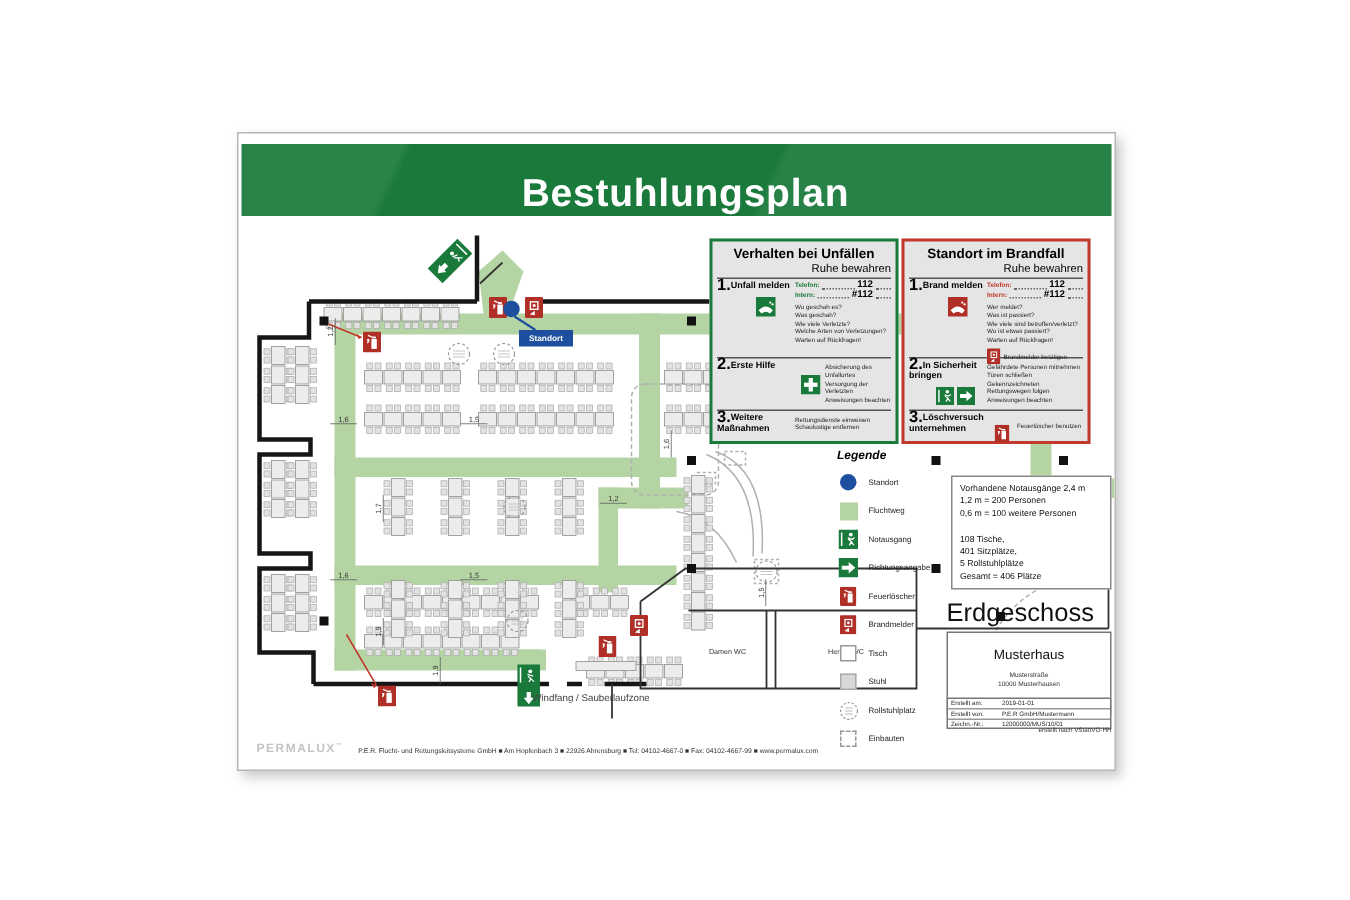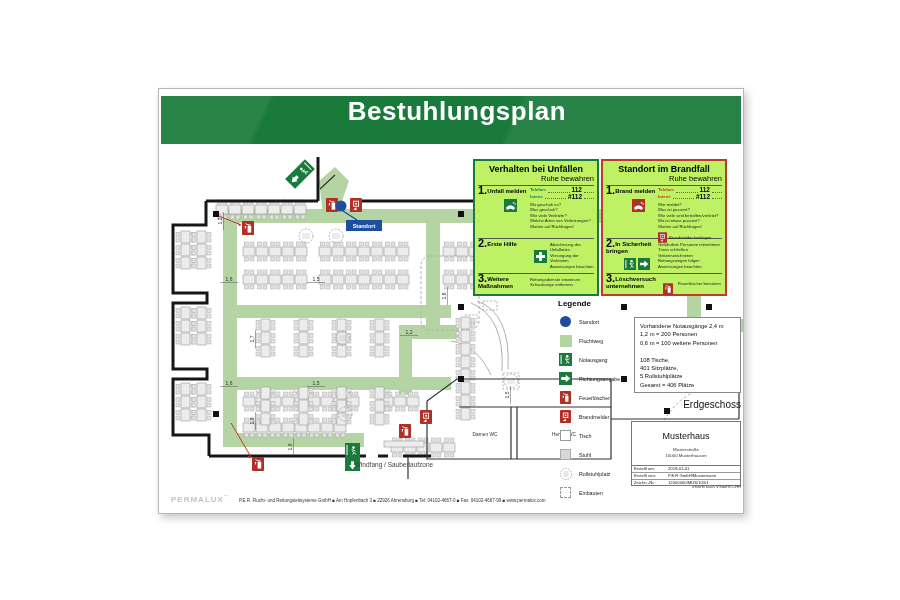--- a/index.html
+++ b/index.html
@@ -3,26 +3,26 @@
 <meta charset="utf-8">
 <style>
   html,body{margin:0;padding:0;width:900px;height:600px;background:#fff;
     font-family:"Liberation Sans","DejaVu Sans",sans-serif;-webkit-font-smoothing:antialiased;}
   :root{--green:#1a7a3b;--red:#c0392b;--lgreen:#b5d4a4;--blue:#1d4f9e;}
   .page{position:absolute;left:158px;top:88px;width:584px;height:424px;background:#fff;
     border:1px solid #b7b7b7;box-shadow:3px 4px 8px rgba(0,0,0,.22);}
   
   .header{position:absolute;top:7px;left:2px;right:2px;height:48px;background:var(--green);
     background-image:linear-gradient(115deg,rgba(255,255,255,.07) 18%,transparent 19%,transparent 60%,rgba(255,255,255,.06) 61%);
-    display:flex;align-items:flex-start;justify-content:center;padding-left:12px;}
+    display:flex;align-items:flex-end;justify-content:center;padding-left:12px;}
   .header h1{margin:0;color:#fff;font-size:26px;font-weight:bold;letter-spacing:.5px;}
   
   svg.plan{position:absolute;left:0;top:0;width:584px;height:424px;}
   
-  .panel{position:absolute;top:70px;width:126px;height:137px;background:#bef264;box-sizing:border-box;padding:2px 3px;}
+  .panel{position:absolute;top:70px;width:126px;height:137px;background:#e5e5e5;box-sizing:border-box;padding:2px 3px;}
   .panel.accident{left:314px;border:2px solid var(--green);}
   .panel.fire{left:442px;border:2px solid var(--red);}
   .p-title{font-size:9px;font-weight:bold;text-align:center;line-height:10px;margin-top:1px;}
   .p-sub{font-size:7.5px;text-align:right;line-height:9px;margin-bottom:2px;}
   .step{border-top:1px solid #555;display:flex;box-sizing:border-box;padding-top:1px;}
   .st1{height:53px;}
   .st2{height:35px;}
   .st3{height:29px;}
   .s-left{width:52px;flex:none;}
   .nm{font-size:6px;font-weight:bold;line-height:7px;}
@@ -36,31 +36,31 @@
   .tail{width:10px;border-bottom:1px dotted #666;margin:0 0 1px 2px;}
   .tn{font-size:6.5px;font-weight:bold;}
   .qs{margin-top:2px;}
   .q{font-size:4.2px;line-height:5.4px;color:#222;}
   .icn{display:inline-block;vertical-align:middle;}
   .bm-row{display:flex;align-items:center;gap:2px;margin-top:3px;}
   .icons-row{margin-top:3px;display:flex;gap:2px;}
   .s-mid{width:20px;flex:none;display:flex;align-items:center;justify-content:center;}
   
   .legend{position:absolute;left:399px;top:210px;width:90px;}
-  .legend-title{font-size:8px;font-weight:bold;margin-bottom:4px;}
+  .legend-title{font-size:8px;font-weight:bold;margin-bottom:4px;font-style:italic;}
   .lg-row{display:flex;align-items:center;height:19px;}
   .lg-ic{width:15px;height:14px;flex:none;display:flex;align-items:center;justify-content:center;}
   .lg-lb{font-size:5.3px;color:#222;margin-left:6px;}
   .sh{box-sizing:border-box;display:inline-block;}
   
   .exit-info{position:absolute;left:475px;top:228px;width:107px;height:76px;border:1px solid #888;
     box-sizing:border-box;padding:4px 5px;background:#fff;}
   .ei-line{font-size:5.8px;line-height:8.4px;color:#111;min-height:8.4px;}
   
-  .floor-title{position:absolute;left:472px;top:310px;width:110px;text-align:right;font-size:10px;color:#111;}
+  .floor-title{position:absolute;left:472px;top:310px;width:110px;text-align:left;font-size:17px;color:#111;}
   .mbox{position:absolute;left:472px;top:332px;width:110px;height:55px;border:1px solid #777;box-sizing:border-box;background:#fff;}
   .mb-name{text-align:center;font-size:9px;margin-top:9px;color:#111;}
   .mb-addr{text-align:center;font-size:4.4px;line-height:5.6px;color:#333;margin-top:6px;}
   .meta{position:absolute;left:472px;top:376px;width:110px;border:1px solid #777;box-sizing:border-box;background:#fff;}
   .mrow{display:flex;border-bottom:1px solid #999;}
   .mrow:last-child{border-bottom:none;}
   .mlab{width:34px;flex:none;font-size:4.2px;line-height:5.8px;padding-left:2px;color:#222;}
   .mval{flex:1;font-size:4.2px;line-height:5.8px;color:#222;}
   .note{position:absolute;left:472px;top:395px;width:110px;text-align:right;font-size:4.2px;color:#333;}
   

